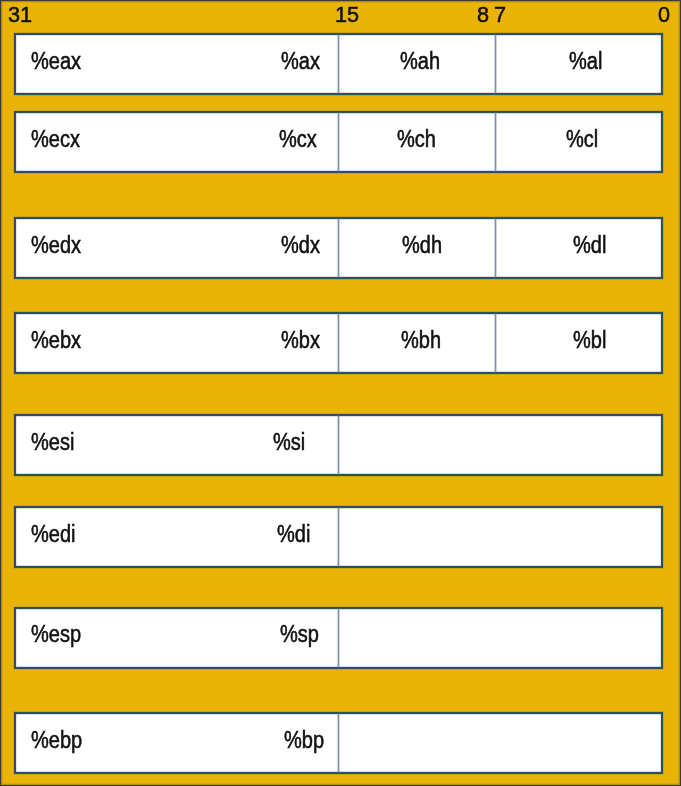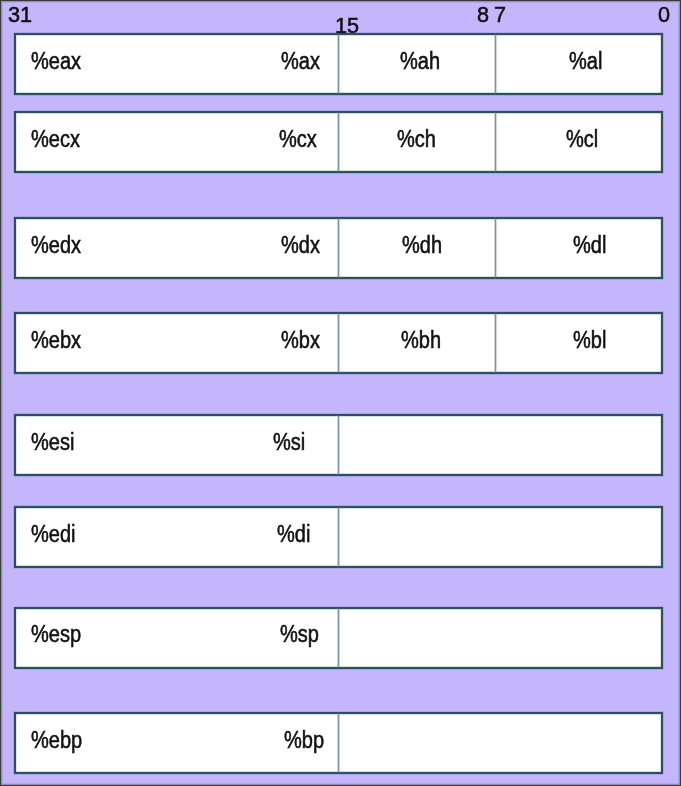--- a/index.html
+++ b/index.html
@@ -1,19 +1,19 @@
 <!DOCTYPE html>
 <html><head>
 <meta charset="utf-8">
 <title>IA32 General Purpose Registers</title>
 <style>
   html, body { margin:0; padding:0; background:#ffffff; }
   body { width:681px; height:786px; overflow:hidden;
          font-family:"Liberation Sans", sans-serif; }
-  #page { position:relative; width:681px; height:786px; background:#c4b5fd;
+  #page { position:relative; width:681px; height:786px; background:#eab308;
           overflow:hidden; }
   #outer-frame { position:absolute; left:0; top:0; width:681px; height:786px;
                  box-sizing:border-box; border:1px solid #393b3b;
                  box-shadow:inset 0 0 0 1.35px rgba(57,59,59,0.33);
                  pointer-events:none; }
   .bit-label { position:absolute; font-size:22.8px; line-height:1; color:#111111;
                white-space:nowrap; will-change:opacity;
                transform:scaleX(0.95) translateZ(0); transform-origin:left center;
                -webkit-text-stroke:0.55px #111111; }
   .reg-row { position:absolute; left:0; top:0; width:681px; height:786px;
@@ -29,21 +29,21 @@
          transform-origin:left center; will-change:opacity;
          -webkit-text-stroke:0.55px #121212; }
 </style>
 </head>
 <body>
 
 <div id="page">
 
   <div id="bit-labels">
     <div class="bit-label" style="left:8px;top:3px;">31</div>
-    <div class="bit-label" style="left:335px;top:14px;">15</div>
+    <div class="bit-label" style="left:335px;top:3px;">15</div>
     <div class="bit-label" style="left:477px;top:3px;">8</div>
     <div class="bit-label" style="left:494px;top:3px;">7</div>
     <div class="bit-label" style="left:658px;top:3px;">0</div>
   </div>
 
   <div id="register-list">
     <div class="reg-row">
       <div class="reg-box" style="left:14px;top:33px;width:649px;height:62px;"></div>
       <div class="divider" style="left:338px;top:35px;height:58px;"></div>
       <div class="divider" style="left:495px;top:35px;height:58px;"></div>

